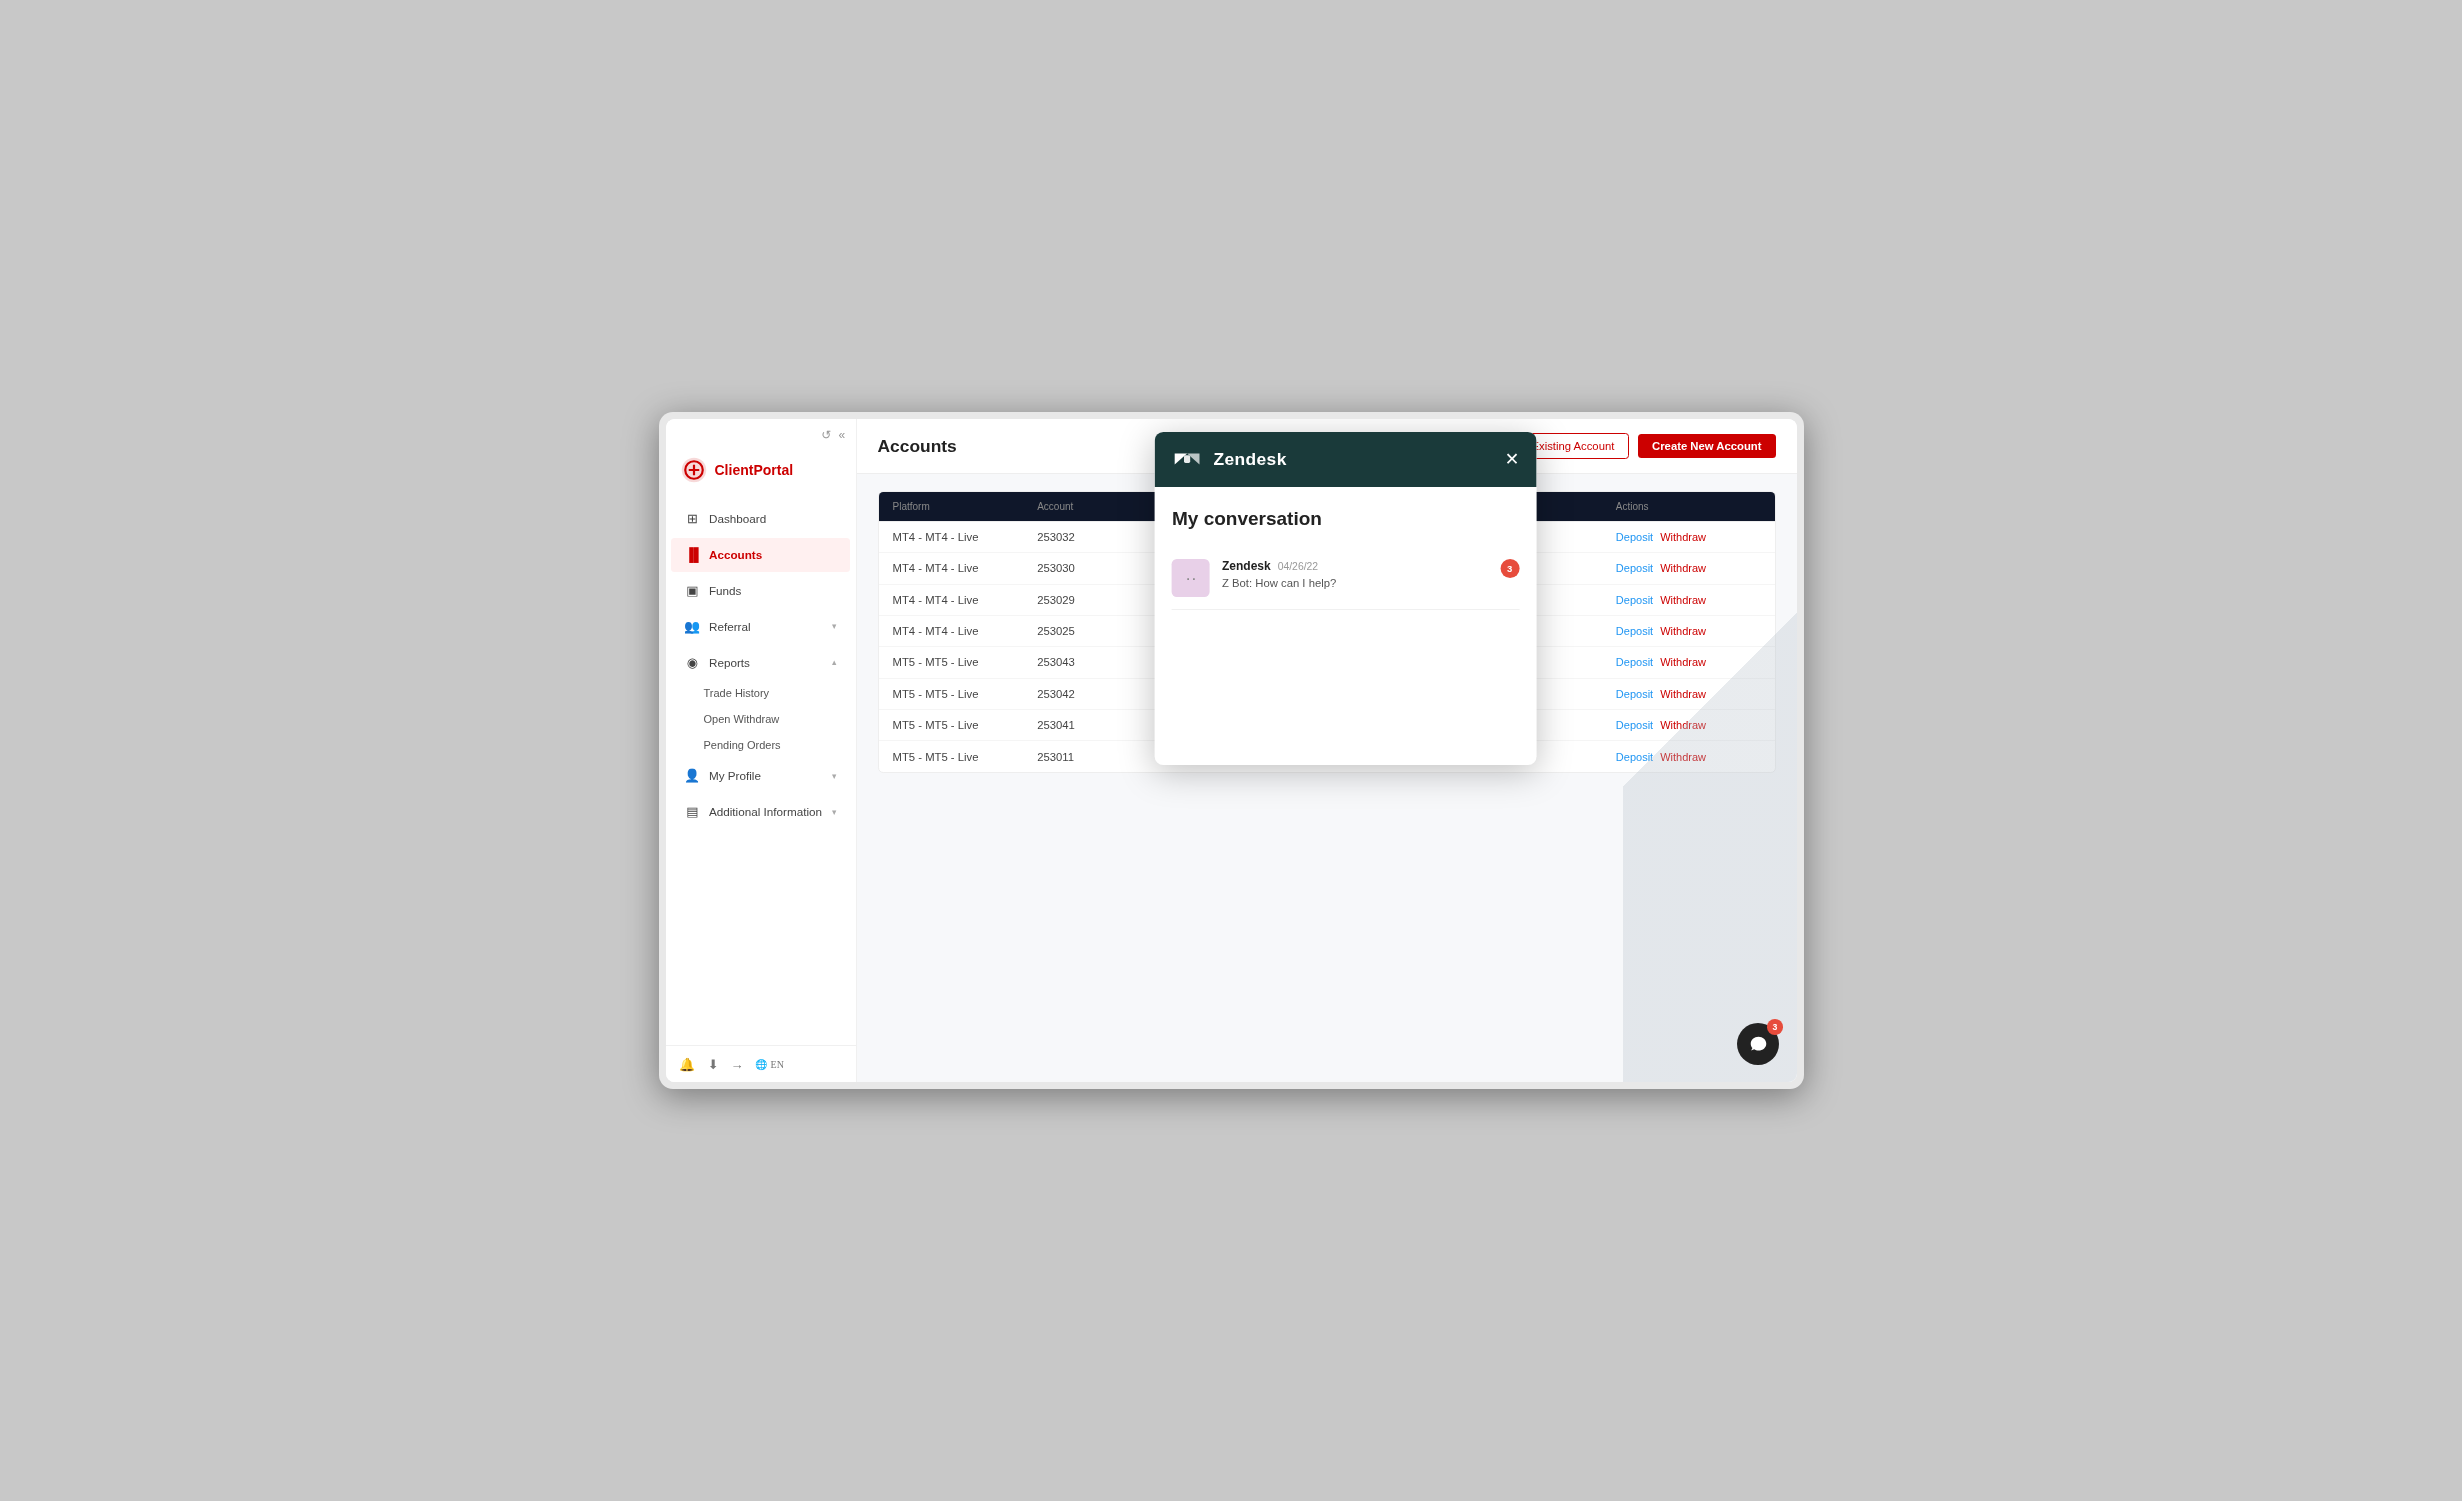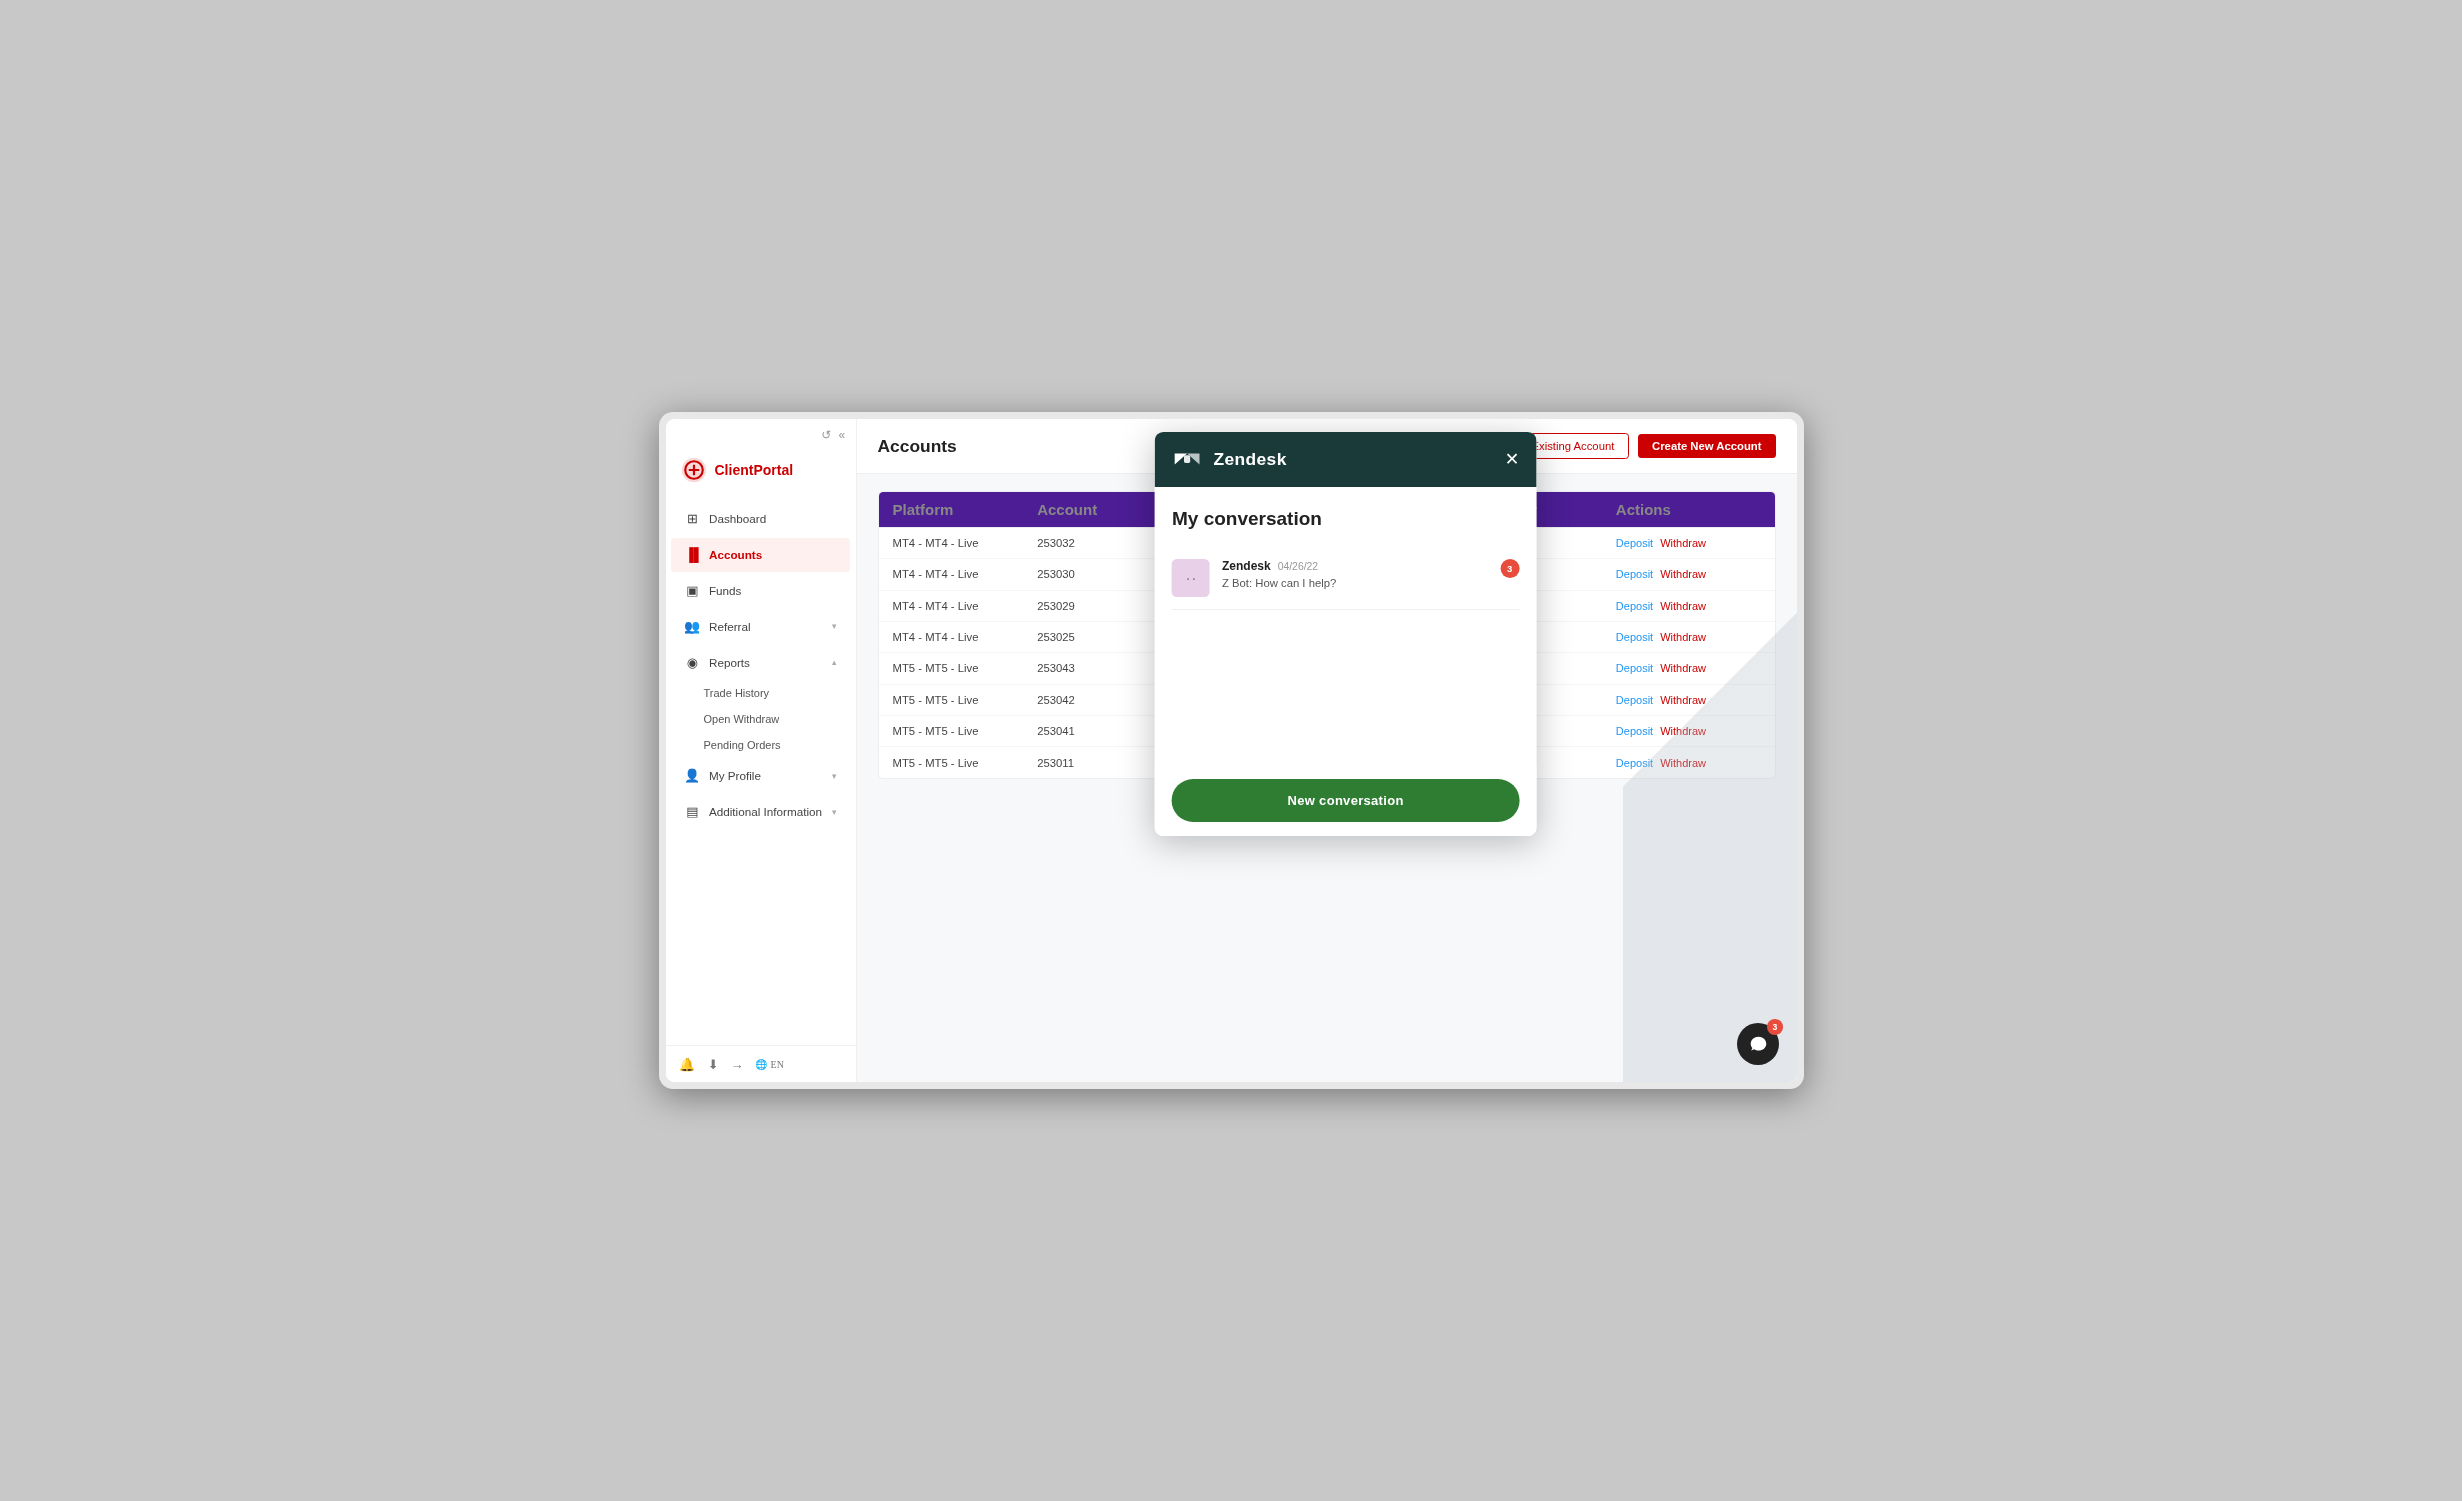--- a/index.html
+++ b/index.html
@@ -227,26 +227,26 @@
       background: #fff;
       border-radius: 5.2px;
       overflow: hidden;
       border: 0.9px solid #eee;
       width: 100%;
     }
 
     .table-header {
       display: grid;
       grid-template-columns: 1fr 1fr 1fr 1fr 1fr 1fr;
-      background: #4c1d95;
+      background: #0f172a;
       border-bottom: 0.9px solid #eee;
       padding: 8.7px 14px;
-      font-size: 15px;
+      font-size: 10px;
       color: #888;
-      font-weight: 700;
+      font-weight: 400;
     }
 
     .table-row {
       display: grid;
       grid-template-columns: 1fr 1fr 1fr 1fr 1fr 1fr;
       padding: 8.7px 14px;
       border-bottom: 0.9px solid #f5f5f5;
       font-size: 11.3px;
       color: #444;
       align-items: center;
@@ -714,22 +714,19 @@
               <div class="conv-header-row">
                 <span class="conv-sender">Zendesk</span>
                 <span class="conv-date">04/26/22</span>
               </div>
               <div class="conv-message">Z Bot: How can I help?</div>
             </div>
             <div class="conv-badge">3</div>
           </div>
         </div>
 
-        <div class="zendesk-footer">
-          <button class="new-conversation-btn">New conversation</button>
-        </div>
 
       </div>
     </div>
 
   </div>
 </div>
 
 
 </body></html>

